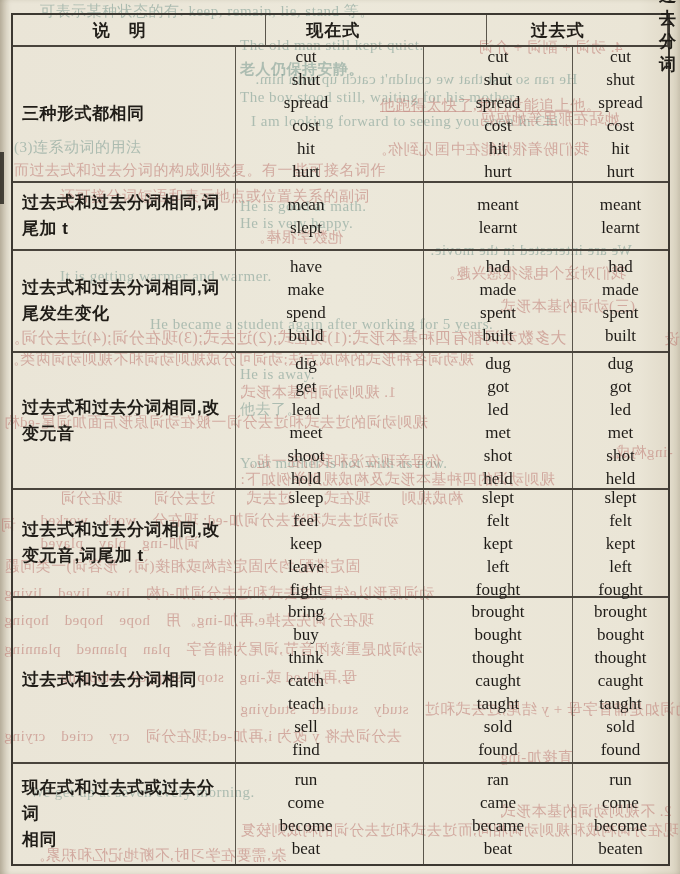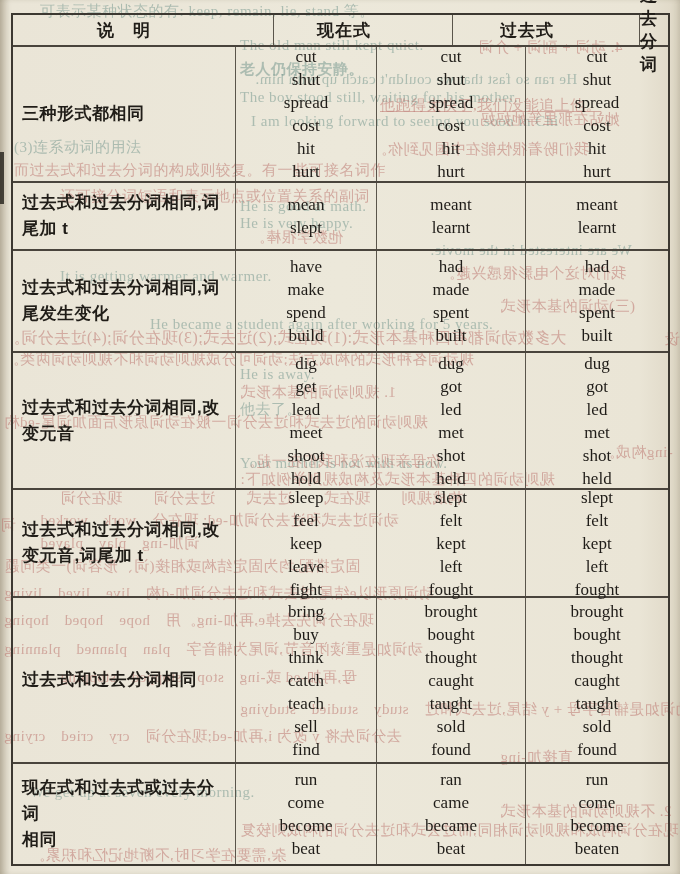--- a/index.html
+++ b/index.html
@@ -28,21 +28,21 @@
     position:absolute;left:11px;top:13px;width:659px;
     box-sizing:border-box;
     border:2px solid #3c3831;
     z-index:2;
   }
   .vrow{display:flex;box-sizing:border-box;}
   .vrow.body{border-top:2px solid #49443c;}
   .cell{box-sizing:border-box;min-width:0;}
   .c1{width:222px;}
   .c2{width:141px;border-left:1.5px solid #5a554b;}
-  .c3{width:149px;border-left:1.5px solid #5a554b;}
+  .c3{width:149px;border-left:1.5px solid #5a554b;margin-left:47px;}
   .c4{flex:1;border-left:1.5px solid #5a554b;}
   .vhead{height:30px;gap:38px;}
   .head{
     display:flex;align-items:center;justify-content:center;
     font-family:"Liberation Sans",sans-serif;
     font-weight:600;font-size:17px;color:#201d18;letter-spacing:1px;
   }
   .label-cell{
     display:flex;align-items:center;
     padding:0 8px 0 9px;

